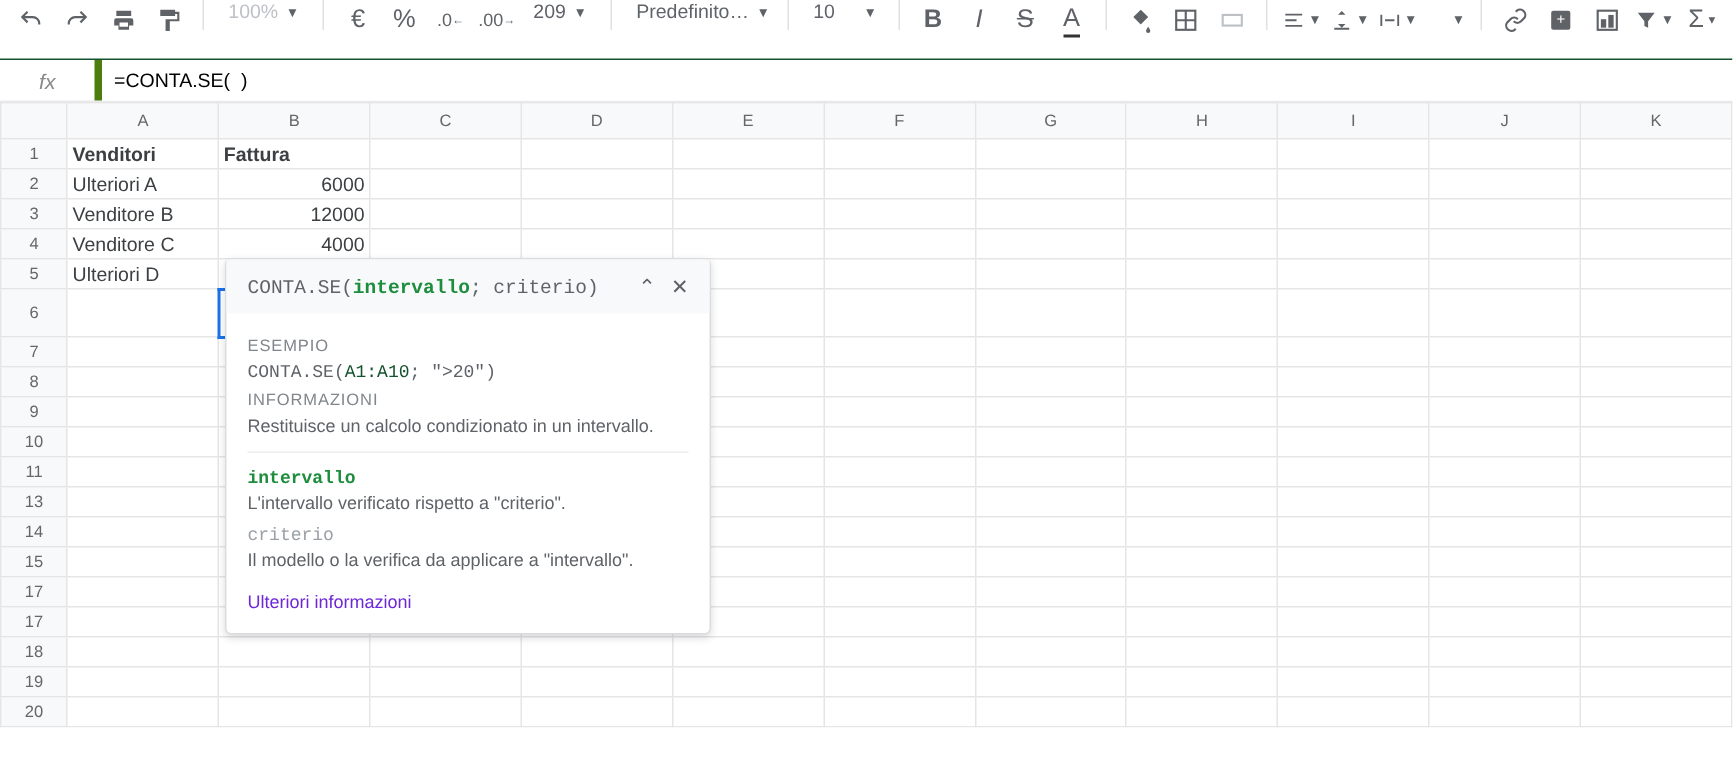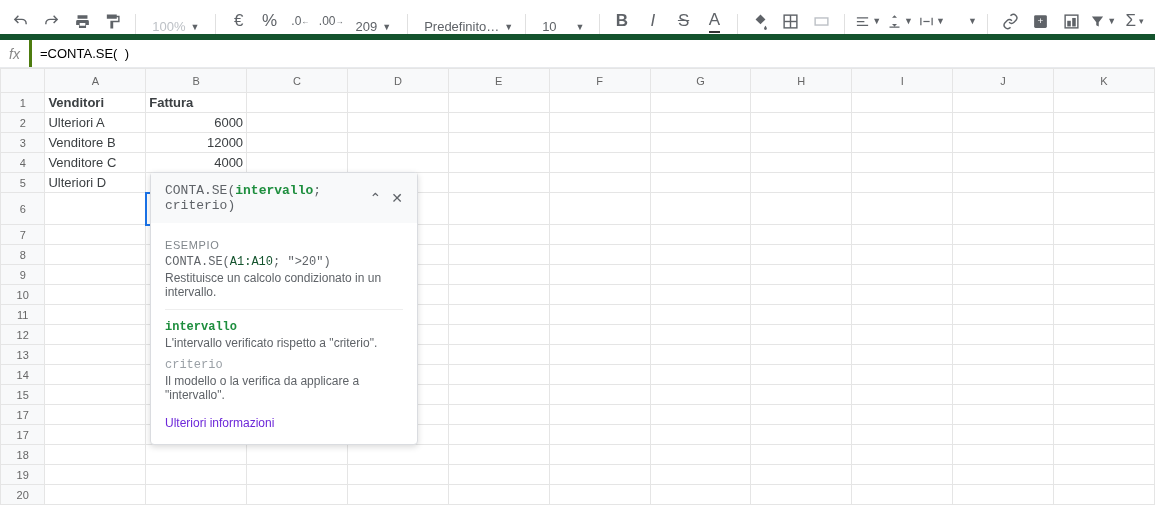--- a/index.html
+++ b/index.html
@@ -1,43 +1,43 @@
 <!DOCTYPE html>
 <html><head>
 <meta charset="utf-8">
 <style>
 * { box-sizing: border-box; margin: 0; padding: 0; }
 body { font-family: Arial, sans-serif; font-size: 13px; color: #3c4043; background: #fff; width: 1155px; }
 
-.toolbar { display: flex; align-items: flex-end; height: 40px; padding: 0 8px; border-bottom: 6px solid #14532d; gap: 6px; }
+.toolbar { display: flex; align-items: flex-start; height: 40px; padding: 0 8px; border-bottom: 1px solid #14532d; gap: 6px; }
 .tb-btn { width: 26px; height: 26px; display: flex; align-items: center; justify-content: center; border-radius: 2px; cursor: pointer; color: #5f6368; font-size: 17px; }
 .tb-sep { width: 1px; height: 20px; background: #e0e0e0; margin: 0 4px; }
 .tb-text { font-size: 13px; color: #5f6368; padding: 0 6px; display: flex; align-items: center; gap: 5px; cursor: pointer; }
 .tb-text.disabled { color: #bdc1c6; }
 .dropdown-arrow { font-size: 9px; color: #5f6368; }
 
 .formula-bar { display: flex; align-items: center; height: 28px; border-bottom: 1px solid #e8eaed; }
-.fx-label { width: 32px; text-align: left; font-style: italic; color: #888; font-size: 14px; border-right: 3px solid #4d7c0f; height: 100%; display:flex;align-items:center;justify-content:center;}
+.fx-label { width: 68px; text-align: left; font-style: italic; color: #888; font-size: 14px; border-right: 5px solid #4d7c0f; height: 100%; display:flex;align-items:center;justify-content:center;}
 .formula-input { flex: 1; padding: 0 8px; font-family: Arial; font-size: 13px; outline: none; border: none; height: 100%; }
 
 .sheet { position: relative; }
 .grid { border-collapse: collapse; table-layout: fixed; width: 100%; }
 .grid td, .grid th { border: 1px solid #e5e5e5; height: 20px; padding: 0 3px; font-size: 13px; font-family: Arial; font-weight: normal; vertical-align: middle; overflow: hidden; }
 .grid .col-hdr { background: #f8f9fa; text-align: center; color: #666; font-size: 11px; height: 24px; }
 .grid .row-hdr { background: #f8f9fa; text-align: center; color: #666; font-size: 11px; width: 44px; }
 .grid .corner { background: #f8f9fa; width: 44px; }
 .grid td.data { background: #fff; }
 .grid td.bold { font-weight: bold; }
 .grid td.right { text-align: right; }
 .grid td.active { border: 2px solid #1a73e8; position: relative; color: #1a73e8; font-family: 'Consolas','Courier New',monospace; }
 .grid td.active .sel-handle { position: absolute; width: 6px; height: 6px; background: #1a73e8; bottom: -4px; right: -4px; }
 
 .col-A{width:100px} .col-B{width:100px} .col-C{width:100px} .col-D{width:100px} .col-E{width:100px} .col-F{width:100px} .col-G{width:100px} .col-H{width:100px} .col-I{width:100px} .col-J{width:100px} .col-K{width:100px}
 
-.tooltip { position: absolute; left: 150px; top: 104px; width: 268px; background: #fff; border: 1px solid #dadce0; border-radius: 4px; box-shadow: 0 2px 6px rgba(0,0,0,0.15); font-size: 12px; }
+.tooltip { position: absolute; left: 150px; top: 104px; width: 324px; background: #fff; border: 1px solid #dadce0; border-radius: 4px; box-shadow: 0 2px 6px rgba(0,0,0,0.15); font-size: 12px; }
 .tooltip-head { padding: 10px 14px; display: flex; align-items: center; background: #f8f9fa; }
 .tooltip-head .sig { font-family: 'Consolas','Courier New',monospace; font-size: 13px; color: #5f6368; }
 .tooltip-head .sig .hl { color: #1e8e3e; font-weight: bold; }
 .tooltip-head .controls { margin-left: auto; display: flex; gap: 10px; color: #5f6368; font-size: 14px; }
 .tooltip-body { padding: 10px 14px 14px; color: #5f6368; }
 .tooltip-body .section-title { font-size: 11px; letter-spacing: 0.6px; color: #80868b; margin-top: 6px; margin-bottom: 4px; }
 .tooltip-body .mono { font-family: 'Consolas','Courier New',monospace; font-size: 12px; }
 .tooltip-body .mono .hl { color: #14532d; }
 .tooltip-body hr { border: none; border-top: 1px solid #eee; margin: 10px 0; }
 .tooltip-body .param { font-family: 'Consolas','Courier New',monospace; color: #1e8e3e; font-weight: bold; margin-top: 8px; }
@@ -350,34 +350,20 @@
           <td class="data"></td>
           <td class="data"></td>
           <td class="data"></td>
           <td class="data"></td>
           <td class="data"></td>
           <td class="data"></td>
           <td class="data"></td>
           <td class="data"></td>
         </tr>
         <tr>
-          <th class="row-hdr">12</th>
-          <td class="data"></td>
-          <td class="data"></td>
-          <td class="data"></td>
-          <td class="data"></td>
-          <td class="data"></td>
-          <td class="data"></td>
-          <td class="data"></td>
-          <td class="data"></td>
-          <td class="data"></td>
-          <td class="data"></td>
-          <td class="data"></td>
-        </tr>
-        <tr>
           <th class="row-hdr">13</th>
           <td class="data"></td>
           <td class="data"></td>
           <td class="data"></td>
           <td class="data"></td>
           <td class="data"></td>
           <td class="data"></td>
           <td class="data"></td>
           <td class="data"></td>
           <td class="data"></td>
@@ -491,20 +477,21 @@
         <span>CONTA.SE</span>(<span class="hl">intervallo</span>; <span>criterio</span>)
       </span>
       <span class="controls">
         <span style="cursor:pointer">⌃</span>
         <span style="cursor:pointer">✕</span>
       </span>
     </div>
     <div class="tooltip-body">
       <div class="section-title">ESEMPIO</div>
       <div class="mono"><span>CONTA.SE(</span><span class="hl">A1:A10</span><span>; "&gt;20")</span></div>
+      <div class="section-title">INFORMAZIONI</div>
       <div class="desc">Restituisce un calcolo condizionato in un intervallo.</div>
       <hr>
       <div class="param">intervallo</div>
       <div class="desc">L'intervallo verificato rispetto a "criterio".</div>
       <div class="param dim">criterio</div>
       <div class="desc">Il modello o la verifica da applicare a "intervallo".</div>
       <span class="link">Ulteriori informazioni</span>
     </div>
   </div>
 </div>

